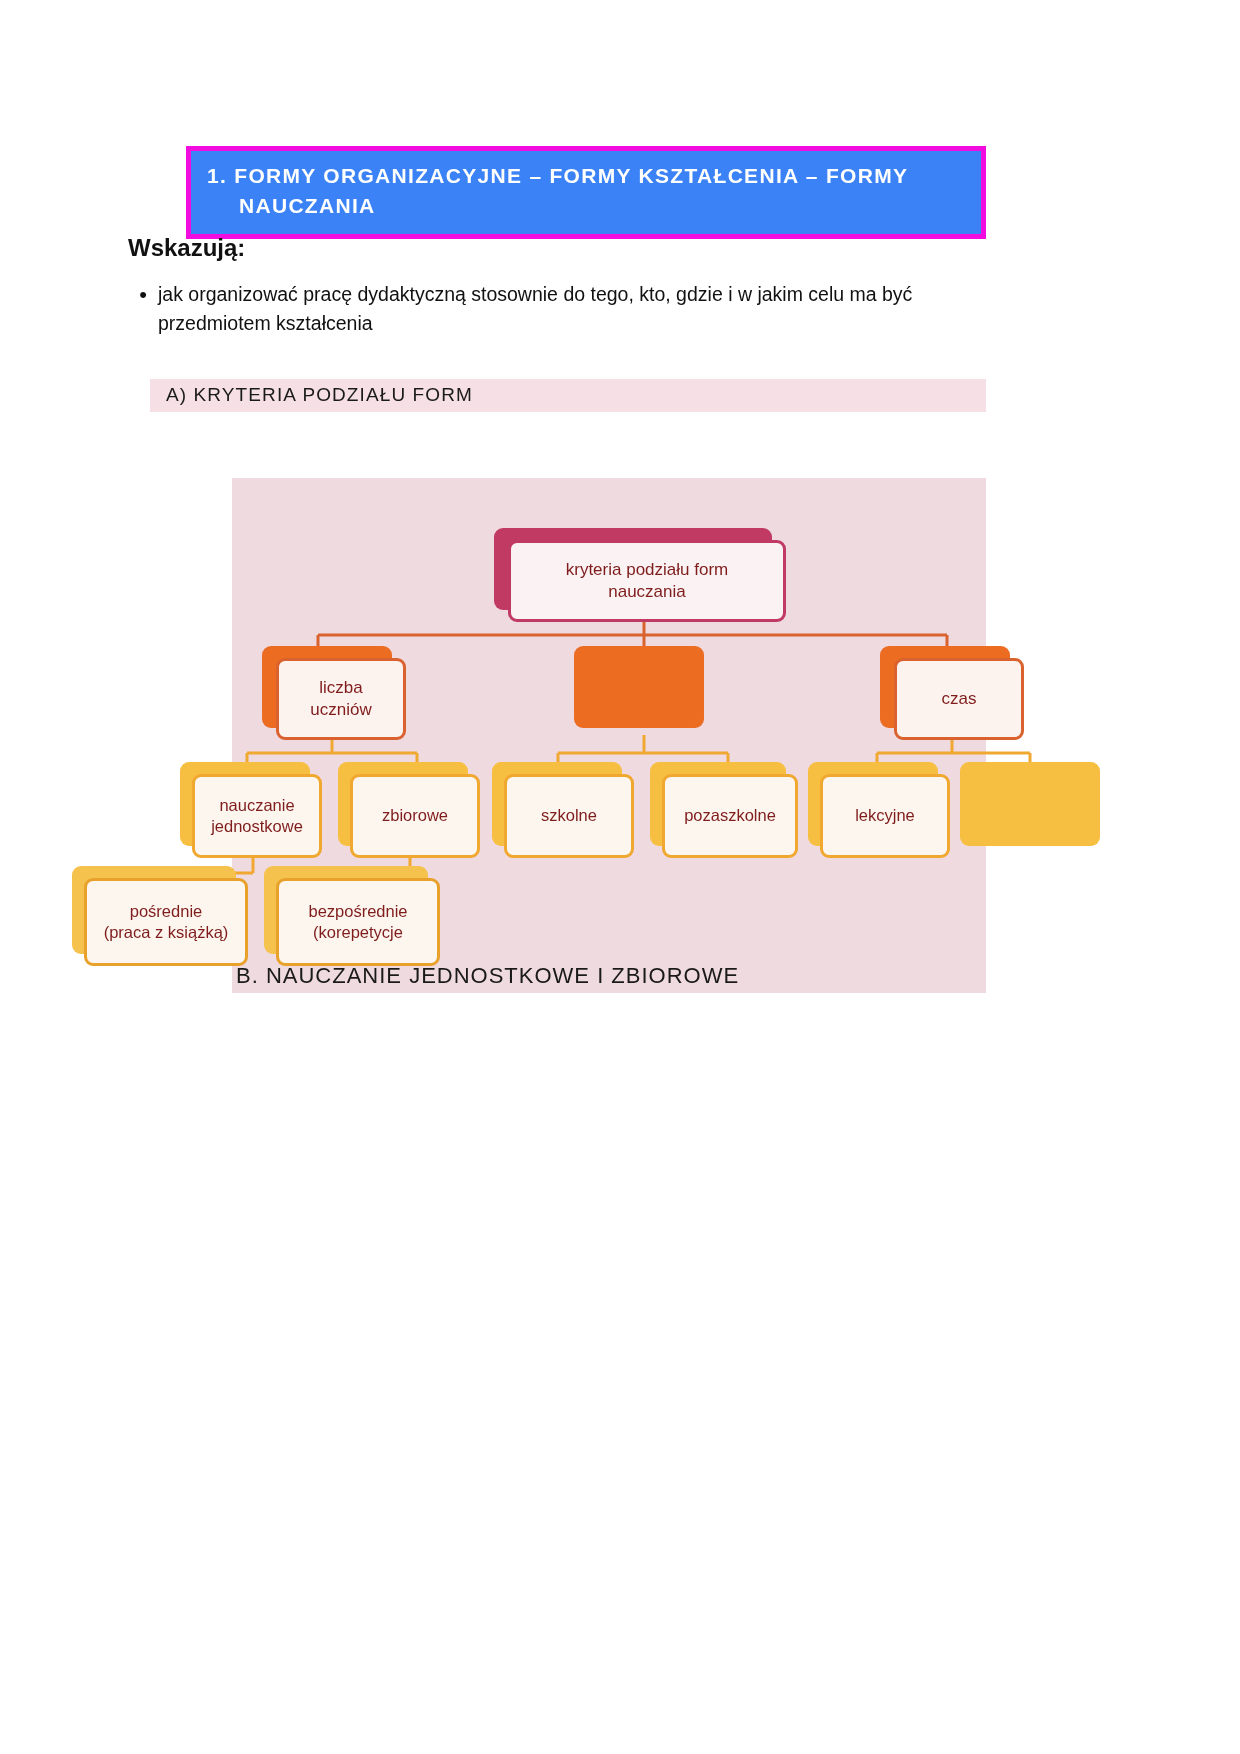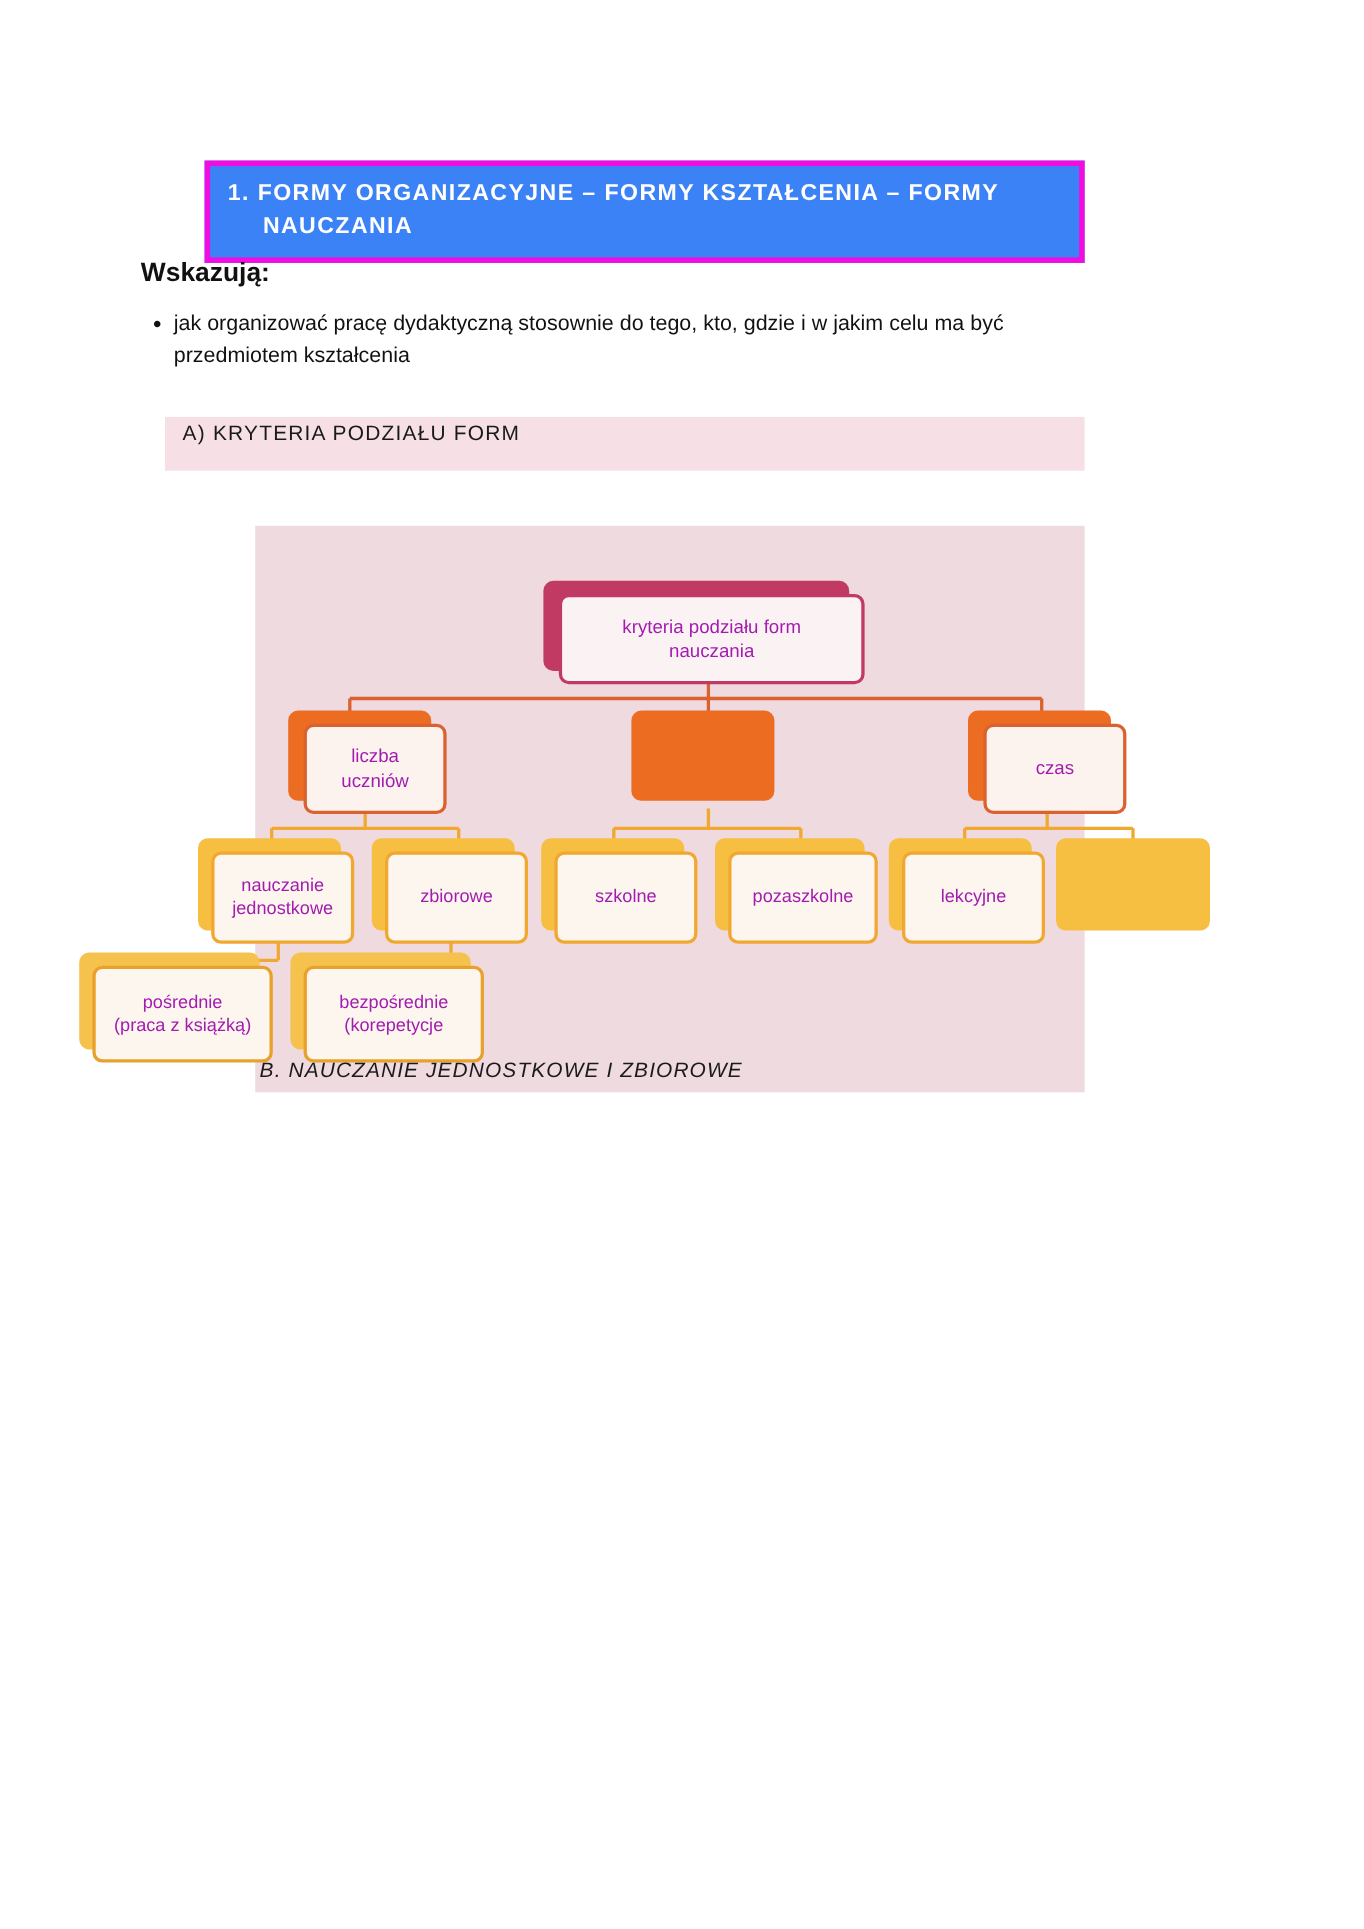--- a/index.html
+++ b/index.html
@@ -64,21 +64,21 @@
 
   
   .section-a {
     position: absolute;
     left: 150px; top: 379px;
     width: 836px;
     background: #f6e0e6;
     font-size: 19px;
     letter-spacing: 1.1px;
     color: #1a1a1a;
-    padding: 5px 16px 22px 16px;
+    padding: 5px 16px 6px 16px;
   }
 
   
   .diagram {
     position: absolute;
     left: 232px; top: 478px;
     width: 754px; height: 515px;
     background: #efdae0;
   }
   .diagram-layer {
@@ -96,21 +96,21 @@
   }
 
   
   .node {
     position: absolute;
     border-radius: 9px;
     display: flex;
     align-items: center;
     justify-content: center;
     text-align: center;
-    color: #a21caf;
+    color: #7f1d1d;
     line-height: 1.28;
     background: #fdf4f2;
   }
   
   .plate {
     position: absolute;
     border-radius: 9px;
   }
 
   .node.root {
@@ -140,25 +140,24 @@
     background: #fdf6ef;
   }
   .plate.lvl4-plate { background: #f5c24d; }
 
   .node span { display: block; padding: 0 6px; }
 
   
   .section-b {
     position: absolute;
     left: 236px; top: 963px;
-    font-size: 19px;
+    font-size: 22px;
     letter-spacing: 1px;
     color: #1a1a1a;
     white-space: nowrap;
-    font-style: italic;
   }
 </style>
 </head>
 <body>
 
 <div class="title-banner">
   <span class="t-line1">1. FORMY ORGANIZACYJNE – FORMY KSZTAŁCENIA – FORMY</span>
   <span class="t-line2">NAUCZANIA</span>
 </div>
 

